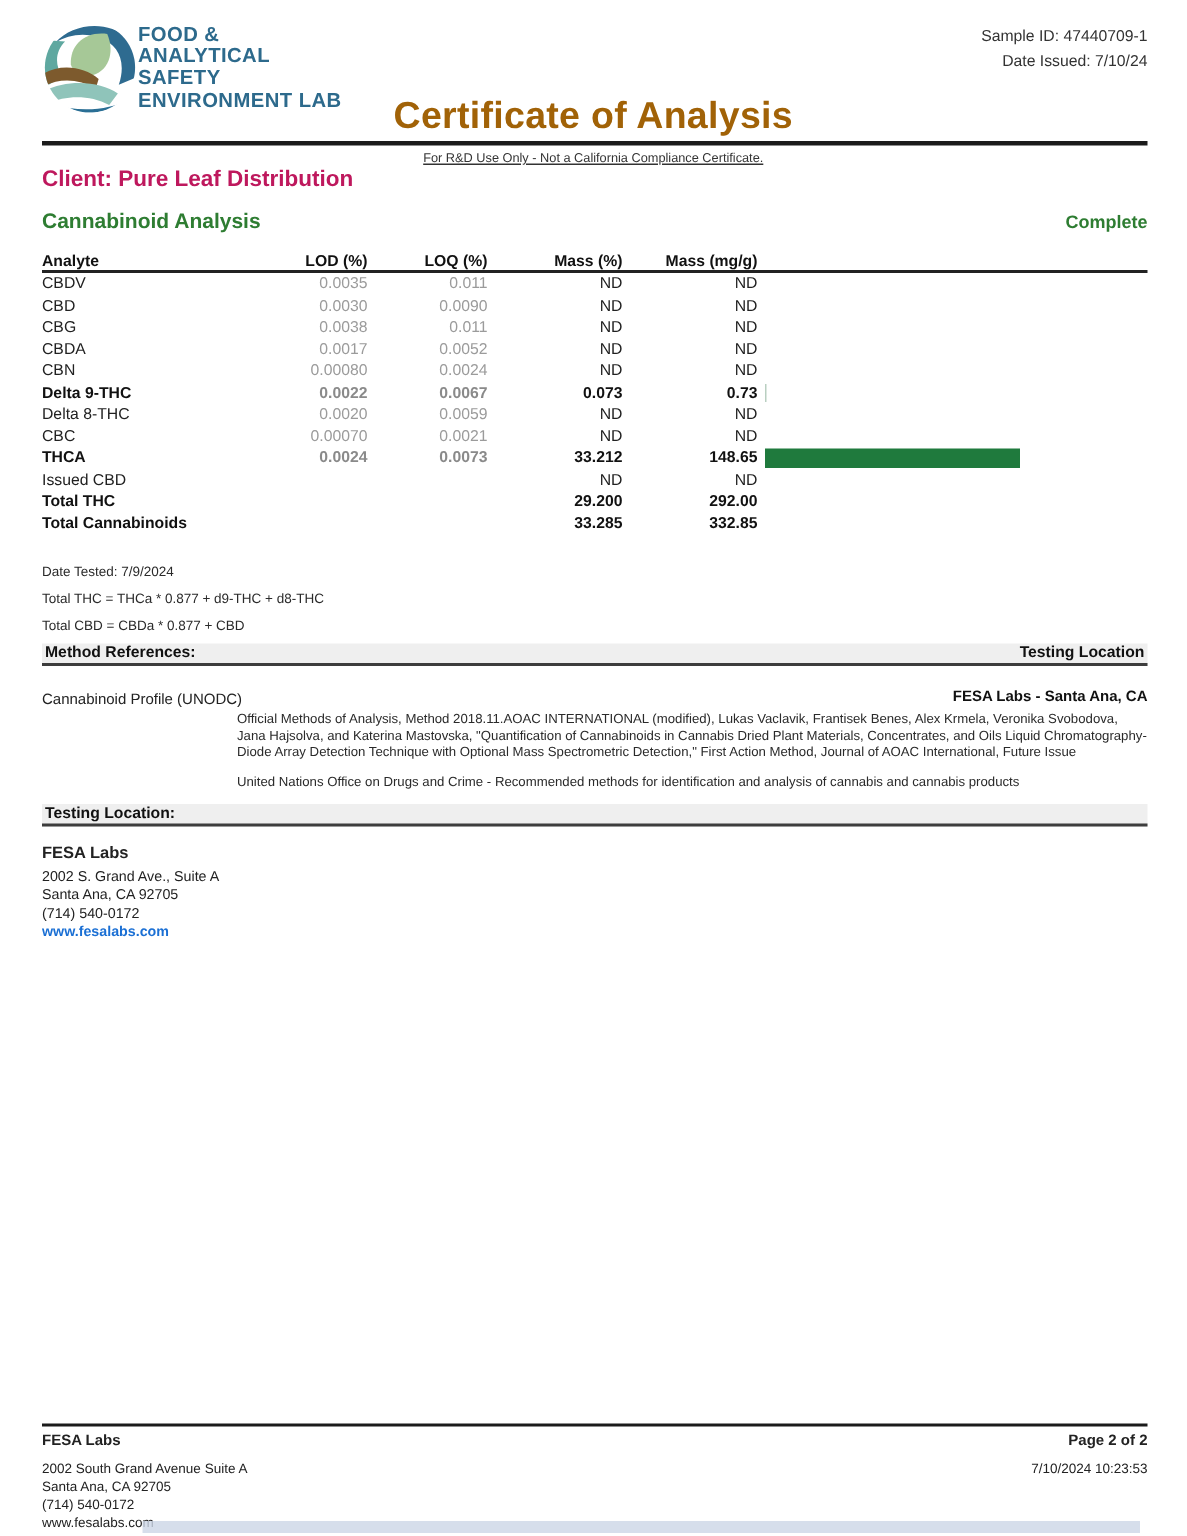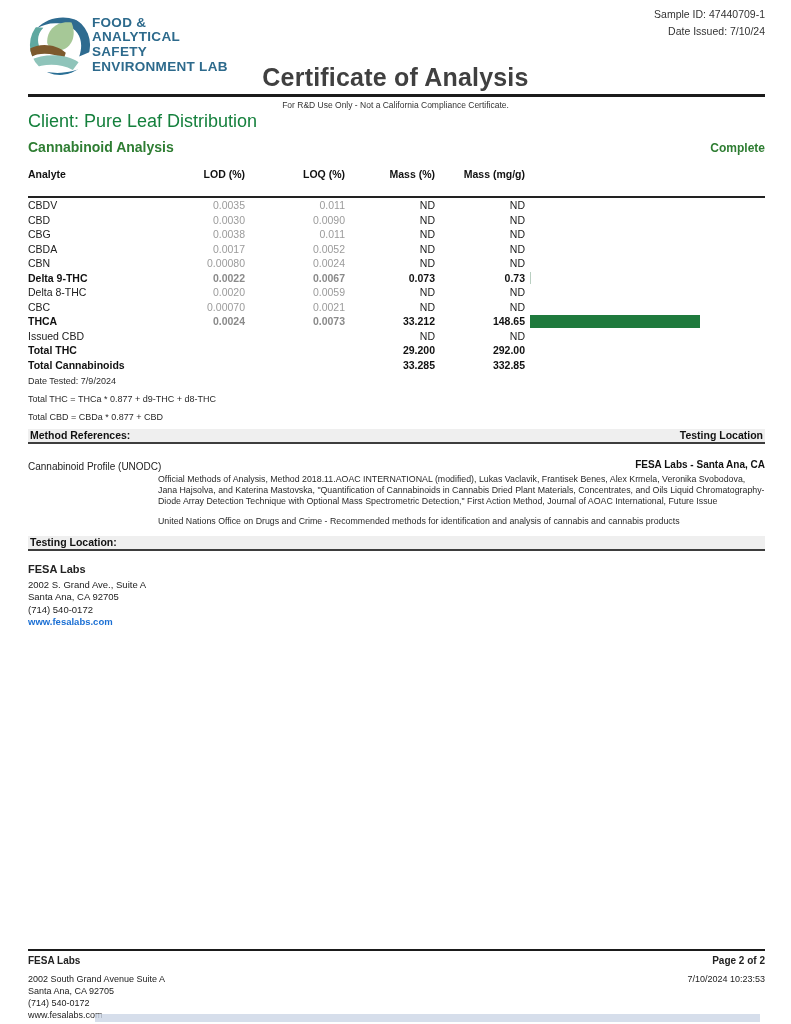--- a/index.html
+++ b/index.html
@@ -3,39 +3,39 @@
 <meta charset="utf-8">
 <style>
   * { margin:0; padding:0; box-sizing:border-box; }
   body { background:#ffffff; font-family:"Liberation Sans", sans-serif; color:#212121; }
   .page { position:relative; width:791px; height:1024px; background:#fff; overflow:hidden; margin:0 auto; }
 
   
   .logo-wrap { position:absolute; left:28px; top:13px; display:flex; align-items:center; }
   .logo-mark { width:64px; height:64px; }
   .logo-text { color:#2d6a8c; font-weight:700; font-size:13.5px; line-height:1.08; letter-spacing:.3px; }
-  .header-meta { position:absolute; right:26px; top:6px; text-align:right; font-size:10.5px; color:#333; line-height:1.6; }
-  .doc-title { position:absolute; left:0; right:0; top:63px; text-align:center; font-size:25px; font-weight:700; color:#404040; letter-spacing:.2px; }
+  .header-meta { position:absolute; right:26px; top:16px; text-align:right; font-size:10.5px; color:#333; line-height:1.6; }
+  .doc-title { position:absolute; left:0; right:0; top:63px; text-align:center; font-size:25px; font-weight:700; color:#a16207; letter-spacing:.2px; }
   .header-rule { position:absolute; left:28px; right:26px; top:94px; height:2.5px; background:#1b1b1b; }
-  .doc-subtitle { position:absolute; left:0; right:0; top:100px; text-align:center; font-size:8.5px; color:#333; }
-  .client-line { position:absolute; left:28px; top:111px; font-size:18px; font-weight:400; color:#15803d; }
+  .doc-subtitle { position:absolute; left:0; right:0; top:100px; text-align:center; font-size:8.5px; color:#333;text-decoration:underline; }
+  .client-line { position:absolute; left:28px; top:111px; font-size:15px; font-weight:700; color:#be185d; }
 
   
   .section-head { position:absolute; left:28px; right:26px; top:139px; display:flex; justify-content:space-between; align-items:baseline; }
   .section-title { font-size:14px; font-weight:700; color:#2e7d32; }
   .section-status { font-size:12px; font-weight:700; color:#2e7d32; }
 
   
   .analyte-table { position:absolute; left:28px; right:26px; top:168px; font-size:10.5px; }
-  .thead { display:flex; font-weight:700; padding-bottom:16px; border-bottom:2px solid #222; }
+  .thead { display:flex; font-weight:700; padding-bottom:0; border-bottom:2px solid #222; }
   .trow { display:flex; align-items:center; height:14.5px; }
   .c-analyte { width:140px; text-align:left; }
   .c-num { text-align:right; color:#9b9b9b; }
   .c-lod { width:77px; }
-  .c-loq { width:100px; }
+  .c-loq { width:80px; }
   .c-mass { width:90px; }
   .c-mg  { width:90px; }
   .thead .c-analyte, .thead .c-num { color:#111; }
   .c-mass, .c-mg { color:#212121; }
   .trow.bold .c-analyte, .trow.bold .c-mass, .trow.bold .c-mg { font-weight:700; color:#111; }
   .trow.bold .c-lod, .trow.bold .c-loq { font-weight:700; color:#8a8a8a; }
   .c-bar { flex:1; margin-left:5px; display:flex; align-items:center; height:100%; }
   .bar { height:12.5px; background:#1f7a3d; }
   .bar.tick { background:#b9cfc1; }
 

